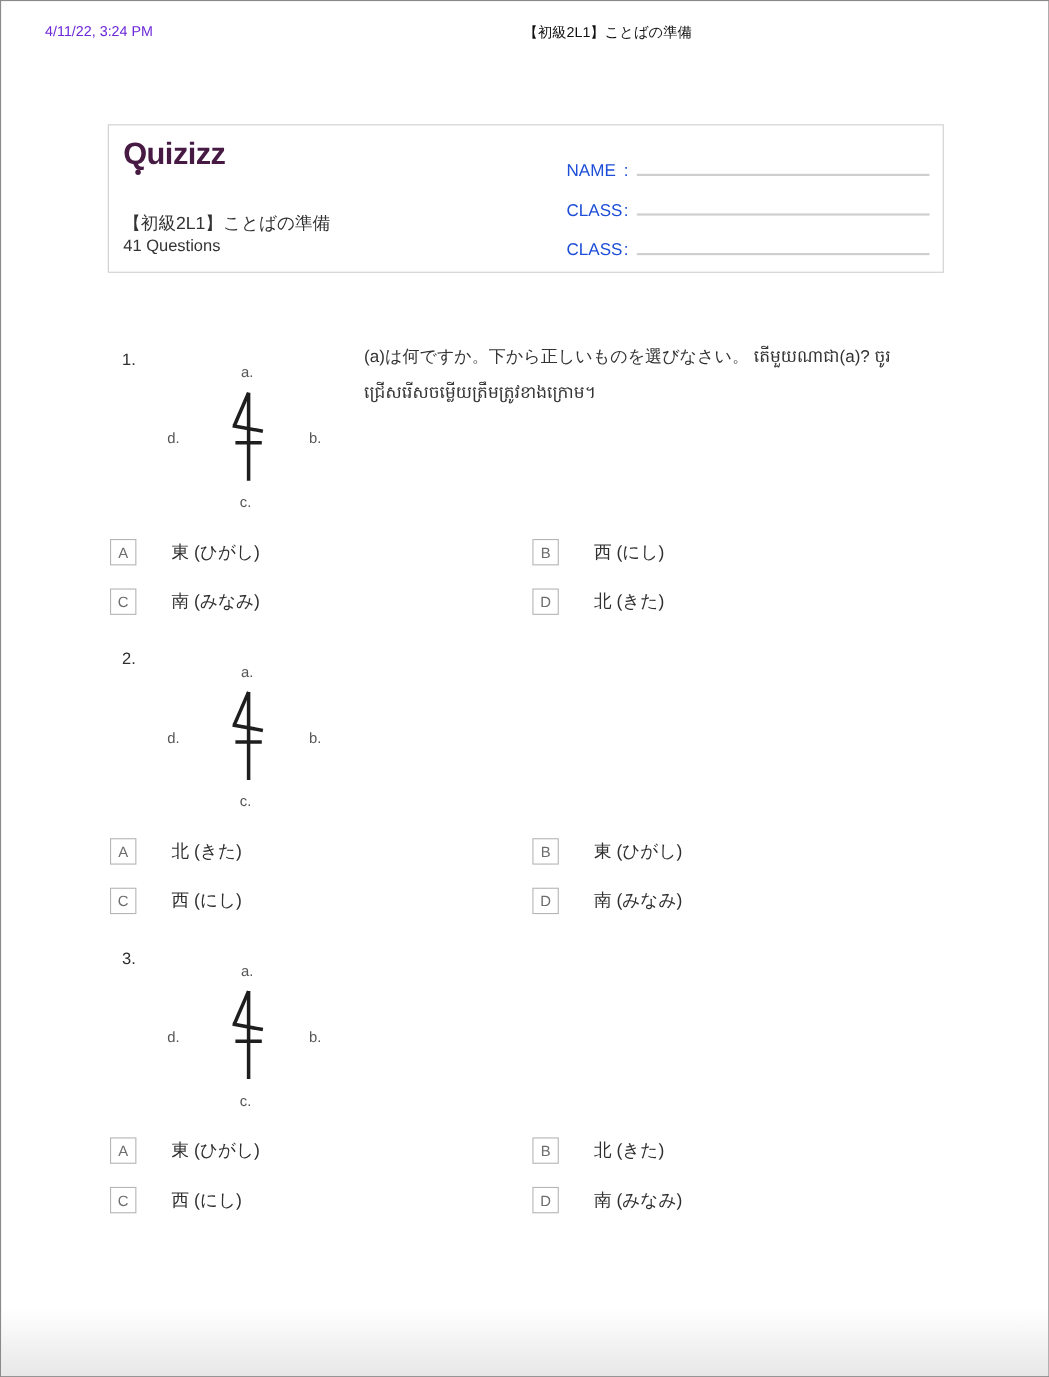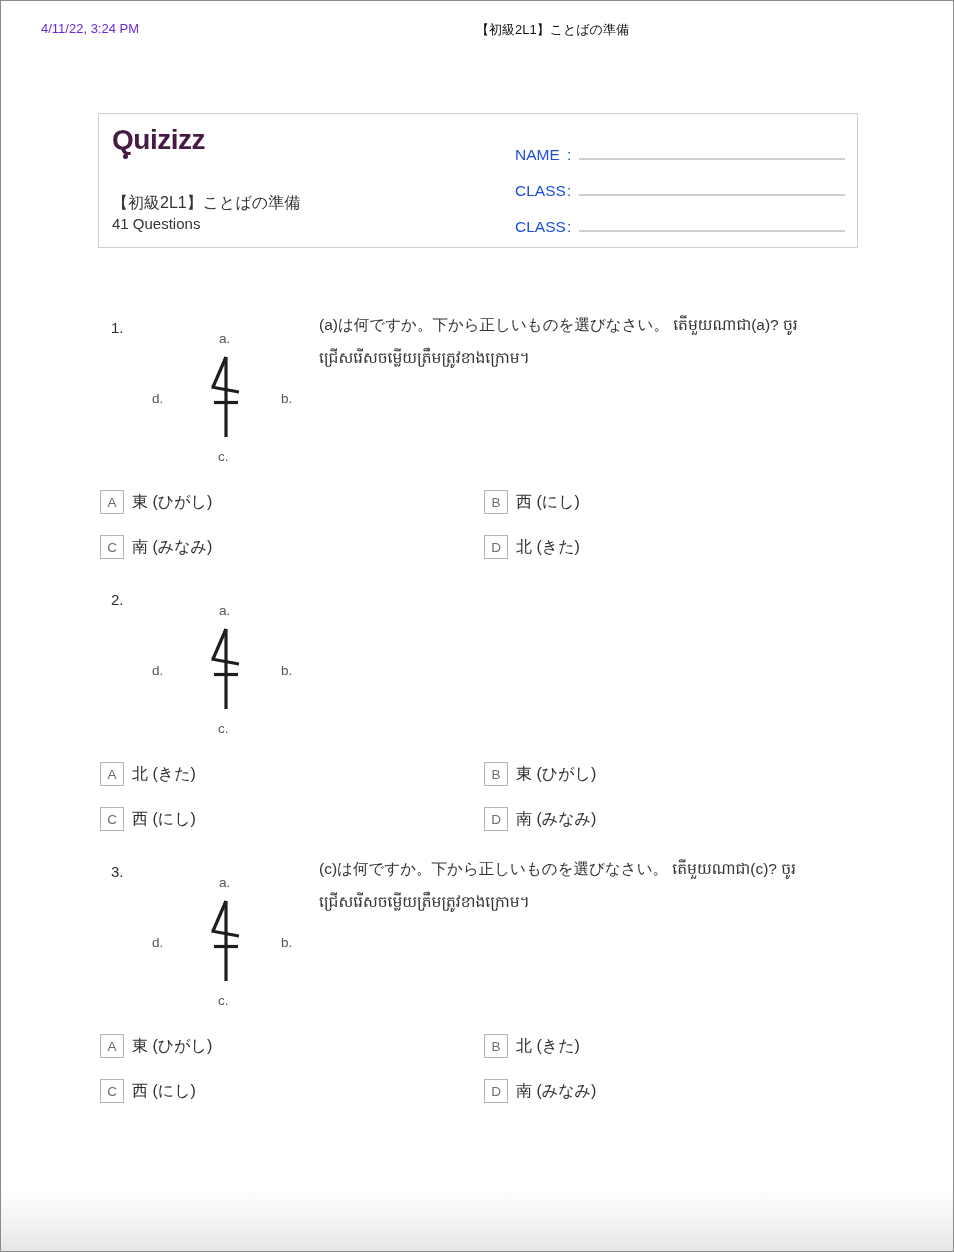--- a/index.html
+++ b/index.html
@@ -74,41 +74,41 @@
 
   .fig-label { position:absolute; font-size:13.5px; color:#565656; }
   .lab-a { left:122px; top:25px; }
   .lab-d { left:55px;  top:85px; }
   .lab-b { left:184px; top:85px; }
   .lab-c { left:121px; top:143px; }
   .compass-svg { position:absolute; left:100px; top:45px; }
   .compass-svg path { stroke:#1e1e1e; stroke-width:3.2; fill:none; stroke-linecap:butt; }
 
   .qtext {
-    position:absolute; left:222px; top:3px; width:524px;
+    position:absolute; left:234px; top:3px; width:524px;
     font-size:15.5px; line-height:2.12; color:#333;
   }
 
   .options { position:absolute; left:3px; top:184px; width:756px; }
   .option {
     position:absolute; display:flex; align-items:center;
     height:24px;
   }
   .opt-a { left:0;     top:0;   }
   .opt-b { left:384px; top:0;   }
   .opt-c { left:0;     top:45px;}
   .opt-d { left:384px; top:45px;}
   .letterbox {
     width:24px; height:24px;
     border:1px solid #b5b5b5;
     color:#6d6d6d; font-size:13.5px;
     display:flex; align-items:center; justify-content:center;
     background:#fff; flex:none;
   }
-  .opt-text { margin-left:8px; font-size:16px; color:#2f2f2f; white-space:nowrap; }
+  .opt-text { margin-left:32px; font-size:16px; color:#2f2f2f; white-space:nowrap; }
 </style>
 </head>
 <body>
 
 <div class="page">
 
   <div class="print-datetime">4/11/22, 3:24 PM</div>
   <div class="print-title">【初級2L1】ことばの準備</div>
 
   <div class="header-box">
@@ -205,21 +205,20 @@
     <span class="fig-label lab-a">a.</span>
     <span class="fig-label lab-d">d.</span>
     <span class="fig-label lab-b">b.</span>
     <span class="fig-label lab-c">c.</span>
     <svg class="compass-svg" width="56" height="92" viewBox="0 0 56 92">
       <path d="M29 6 L29 86"></path>
       <path d="M29 6 L16 36"></path>
       <path d="M14.5 36 L42 41"></path>
       <path d="M17 51.5 L41 51.5"></path>
     </svg>
-    <div class="qtext">(c)は何ですか。下から正しいものを選びなさい。 តើមួយណាជា(c)? ចូរជ្រើសរើសចម្លើយត្រឹមត្រូវខាងក្រោម។</div>
     <div class="options">
       <div class="option opt-a">
         <span class="letterbox">A</span>
         <span class="opt-text">東 (ひがし)</span>
       </div>
       <div class="option opt-b">
         <span class="letterbox">B</span>
         <span class="opt-text">北 (きた)</span>
       </div>
       <div class="option opt-c">

